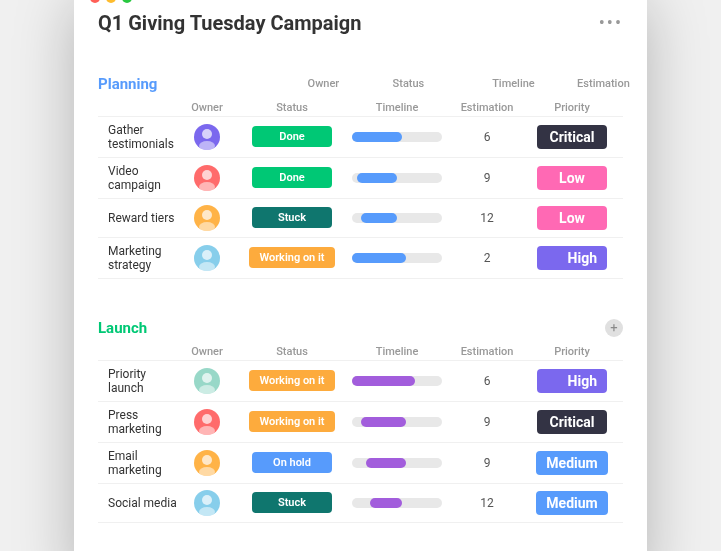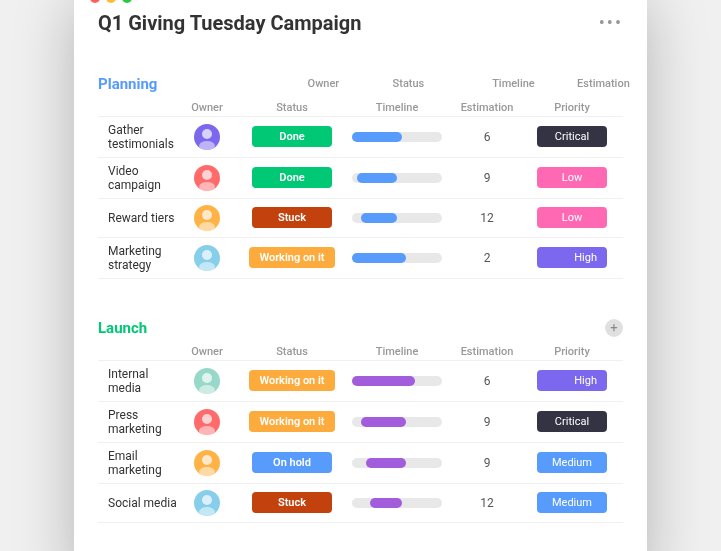--- a/index.html
+++ b/index.html
@@ -169,30 +169,30 @@
     .badge {
       padding: 4px 10px;
       border-radius: 4px;
       font-size: 11px;
       font-weight: 600;
       color: #fff;
       text-align: center;
       min-width: 80px;
     }
     .badge-done { background: #00C875; }
-    .badge-stuck { background: #c2410c; }
+    .badge-stuck { background: #0f766e; }
     .badge-working { background: #FDAB3D; }
     .badge-onhold { background: #579BFC; }
 
     
     .priority {
       padding: 4px 10px;
       border-radius: 4px;
-      font-size: 11px;
-      font-weight: 400;
+      font-size: 14px;
+      font-weight: 700;
       color: #fff;
       text-align: center;
       min-width: 70px;
     }
     .p-critical { background: #333344; }
     .p-low { background: #FF69B4; }
     .p-high { background: #7B68EE; text-align: right; }
     .p-medium { background: #579BFC; }
 
     
@@ -372,21 +372,21 @@
           <div class="col"></div>
           <div class="col">Owner</div>
           <div class="col">Status</div>
           <div class="col">Timeline</div>
           <div class="col">Estimation</div>
           <div class="col">Priority</div>
         </div>
 
         <div id="launch-rows">
             <div class="table-row">
-              <div class="row-name">Internal media</div>
+              <div class="row-name">Priority launch</div>
               <div class="col-center">
                 <div class="avatar av5">
                   <svg width="26" height="26" viewBox="0 0 26 26">
       <circle cx="13" cy="10" r="5" fill="rgba(255,255,255,0.7)"></circle>
       <ellipse cx="13" cy="22" rx="8" ry="5" fill="rgba(255,255,255,0.5)"></ellipse>
     </svg>
                 </div>
               </div>
               <div class="col-center">
                 <div class="badge badge-working">Working on it</div>

